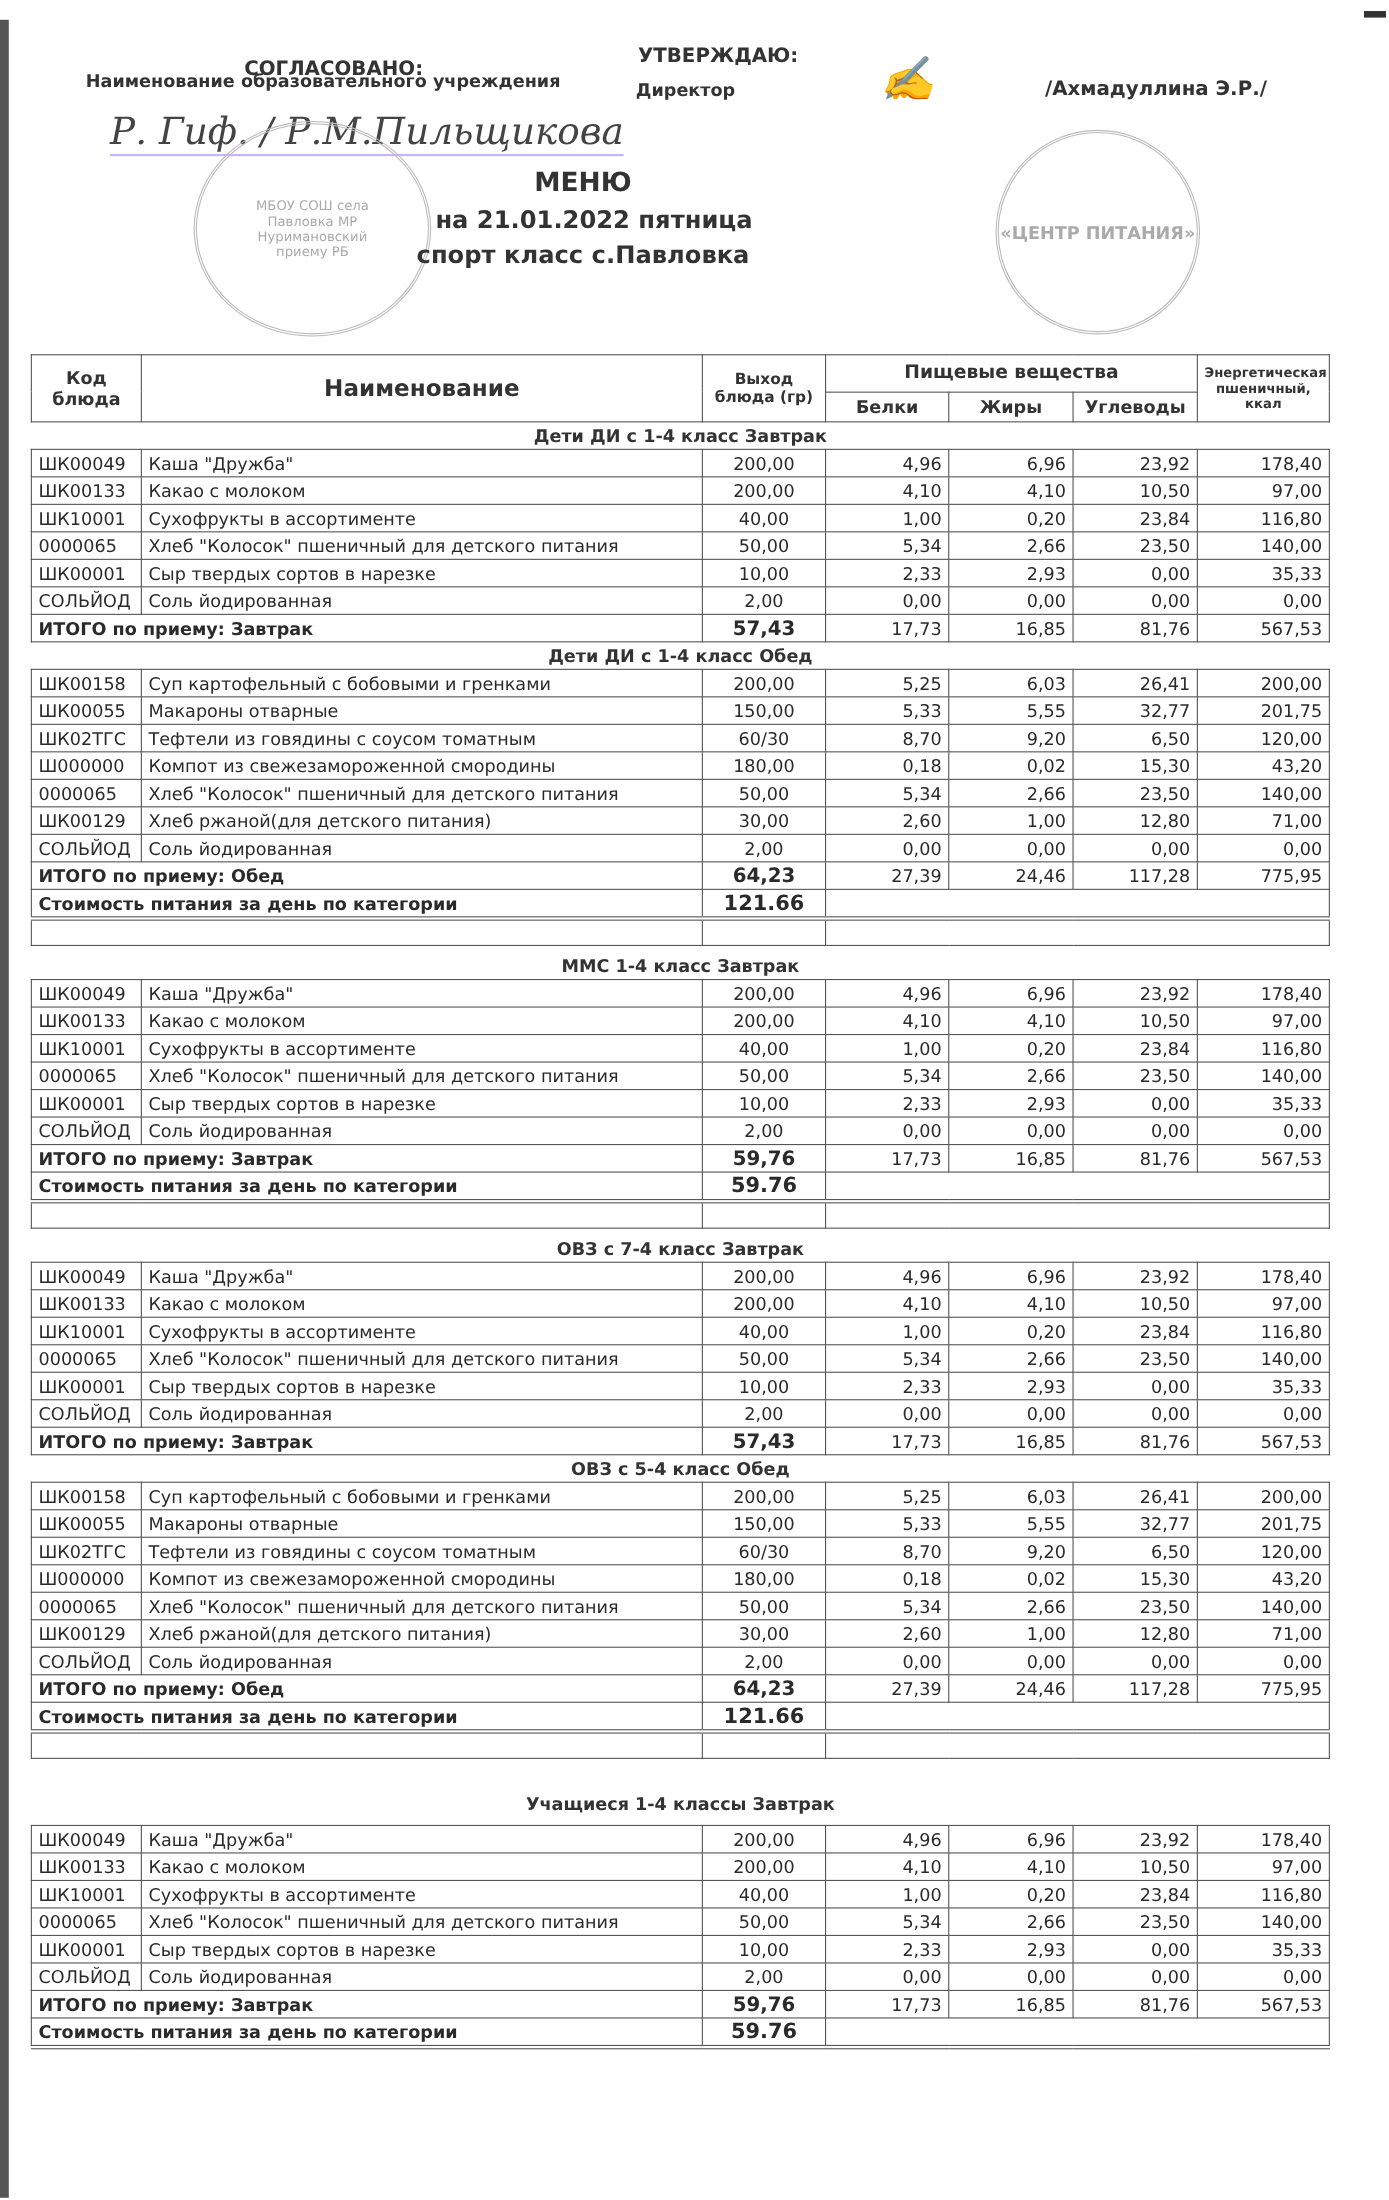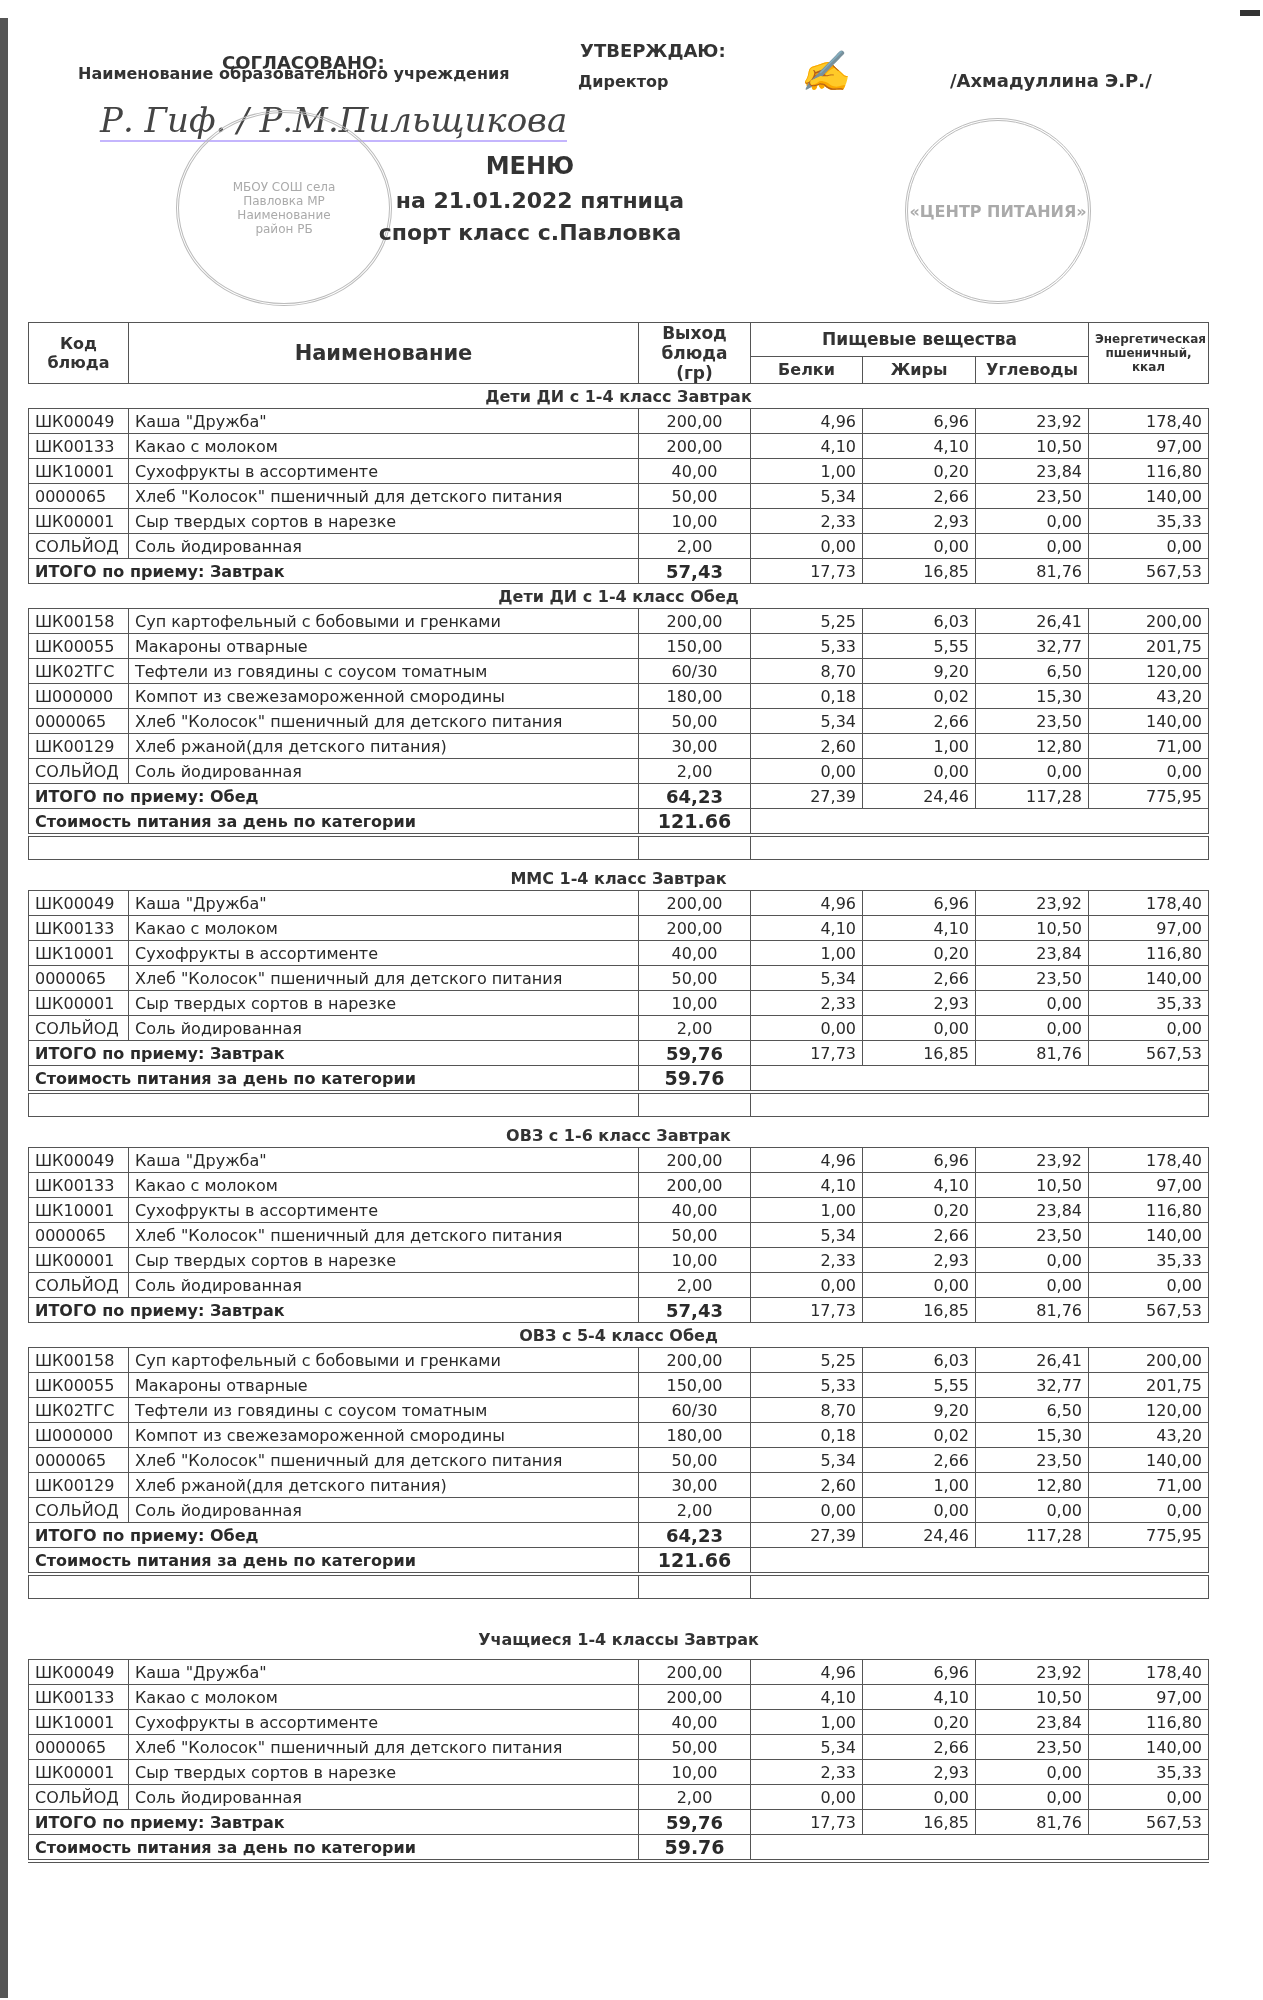--- a/index.html
+++ b/index.html
@@ -30,21 +30,21 @@
 
 <div class="abs hdr-bold" style="left:222px;top:52px;">СОГЛАСОВАНО:</div>
 <div class="abs hdr-reg" style="left:78px;top:64px;">Наименование образовательного учреждения</div>
 <div class="abs sig" style="left:100px;top:100px;border-bottom:2px solid #c4b5fd;">Р. Гиф. / Р.М.Пильщикова</div>
 <div class="abs hdr-bold" style="left:580px;top:40px;">УТВЕРЖДАЮ:</div>
 <div class="abs hdr-reg" style="left:578px;top:72px;">Директор</div>
 <div class="abs sig" style="left:800px;top:48px;font-size:40px;">✍</div>
 <div class="abs hdr-bold" style="left:950px;top:70px;">/Ахмадуллина Э.Р./</div>
 
 <div class="abs stamp" style="left:176px;top:110px;width:210px;height:190px;">
-    <span style="width:120px;">МБОУ СОШ села Павловка МР Наименование район РБ</span>
+    <span style="width:120px;">МБОУ СОШ села Павловка МР Нуримановский приему РБ</span>
   </div>
 <div class="abs stamp" style="left:905px;top:118px;width:180px;height:180px;font-size:16px;font-weight:bold;">
     <span>«ЦЕНТР ПИТАНИЯ»</span>
   </div>
 
 <div class="abs title" style="left:300px;top:152px;width:460px;font-size:24px;">МЕНЮ</div>
 <div class="abs title" style="left:300px;top:188px;width:480px;font-size:22px;">на 21.01.2022  пятница</div>
 <div class="abs title" style="left:300px;top:220px;width:460px;font-size:22px;">спорт класс с.Павловка</div>
 
 <table style="top:322px;">
@@ -54,21 +54,21 @@
       <col style="width:112px">
       <col style="width:112px">
       <col style="width:113px">
       <col style="width:113px">
       <col style="width:120px">
   </colgroup>
   <thead>
     <tr>
       <th rowspan="2" style="height:60px;font-size:16px;white-space:normal;">Код блюда</th>
       <th rowspan="2" style="font-size:21px;">Наименование</th>
-      <th rowspan="2" style="font-size:17px;white-space:normal;">Выход блюда (гр)</th>
+      <th rowspan="2" style="font-size:14px;white-space:normal;">Выход блюда (гр)</th>
       <th colspan="3" style="font-size:17px;height:30px;">Пищевые вещества</th>
       <th rowspan="2" style="font-size:12px;white-space:normal;">Энергетическая пшеничный, ккал</th>
     </tr>
     <tr>
       <th style="font-size:16px;">Белки</th>
       <th style="font-size:16px;">Жиры</th>
       <th style="font-size:16px;">Углеводы</th>
     </tr>
   </thead>
   <tbody id="tbody">
@@ -296,21 +296,21 @@
       </tr>
       <tr class="empty">
         <td colspan="2"></td>
         <td></td>
         <td colspan="4"></td>
       </tr>
       <tr>
         <td colspan="7" style="border:none;height:6px;"></td>
       </tr>
       <tr>
-        <td colspan="7" class="sect">ОВЗ с 1-6 класс Завтрак</td>
+        <td colspan="7" class="sect">ОВЗ с 7-4 класс Завтрак</td>
       </tr>
       <tr>
         <td class="">ШК00049</td>
         <td class="">Каша "Дружба"</td>
         <td class="ctr">200,00</td>
         <td class="num">4,96</td>
         <td class="num">6,96</td>
         <td class="num">23,92</td>
         <td class="num">178,40</td>
       </tr>

